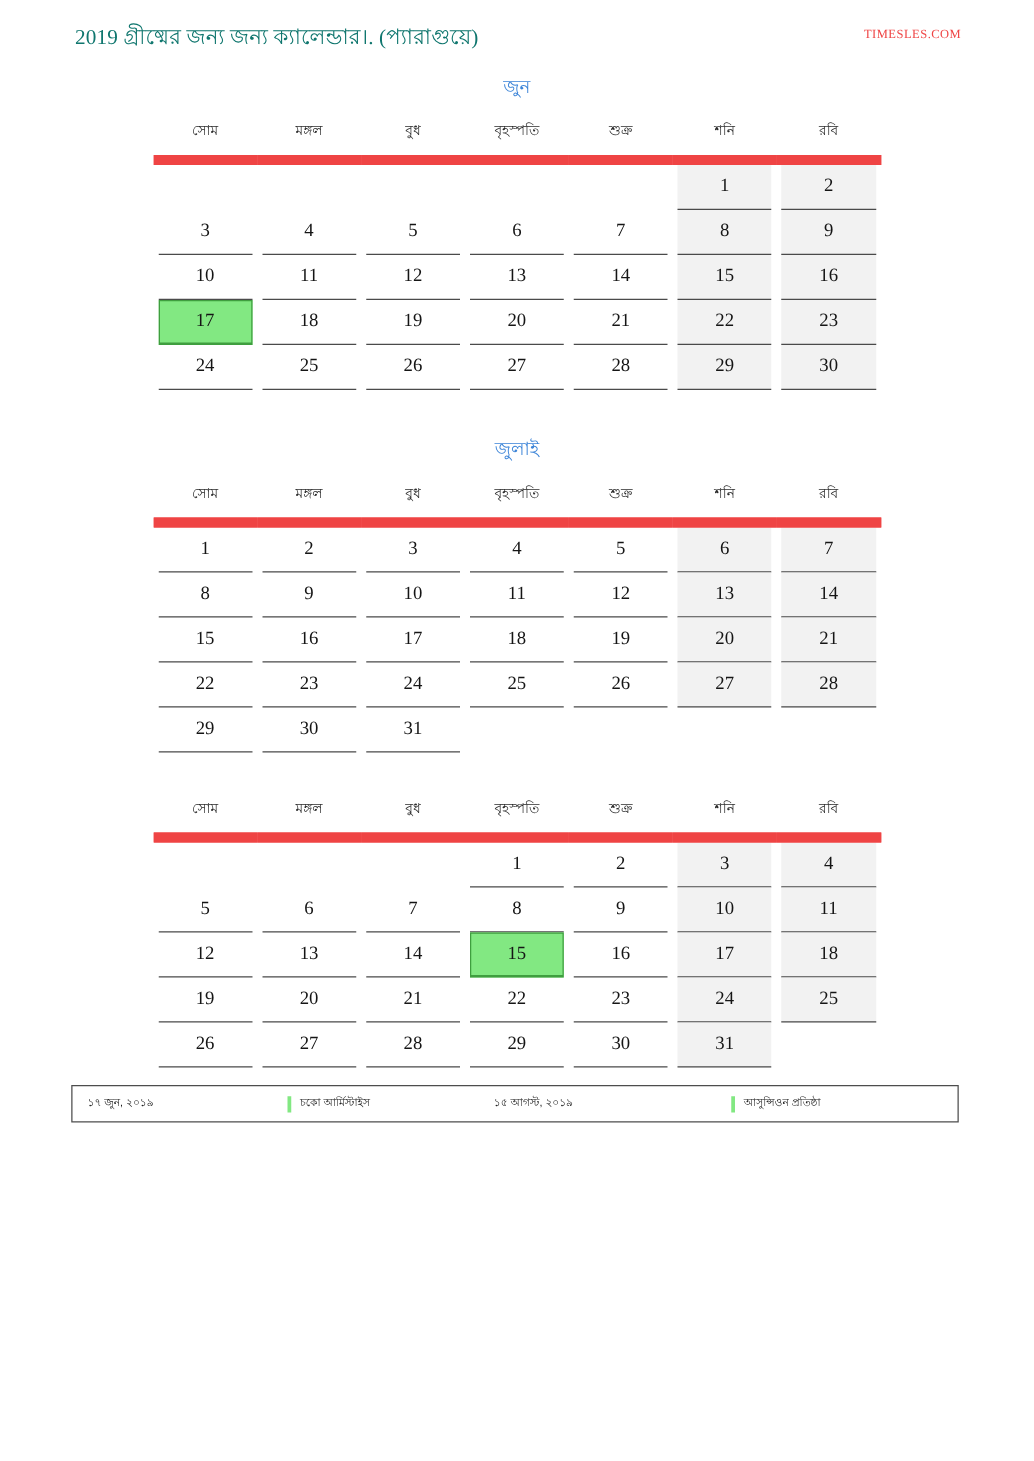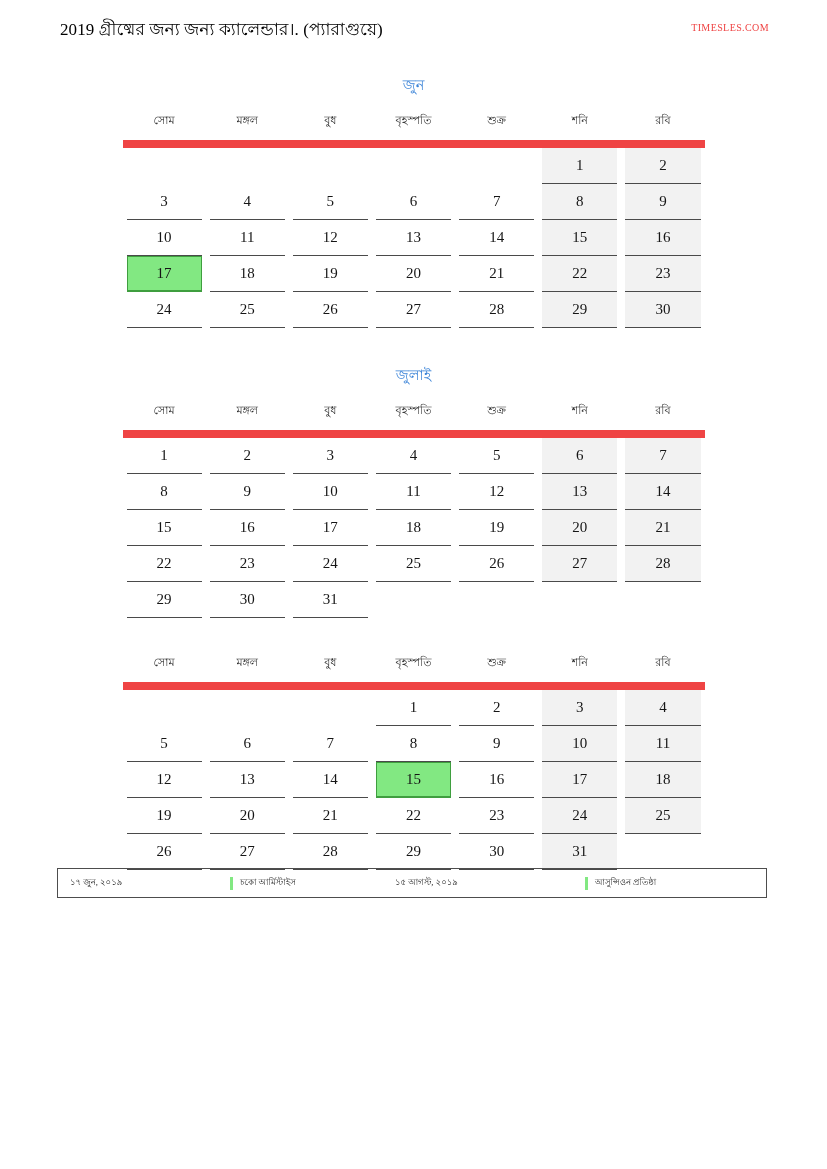--- a/index.html
+++ b/index.html
@@ -19,41 +19,41 @@
   
   .page-header {
     position: relative;
     height: 46px;
     padding: 16px 60px 0 60px;
     box-sizing: border-box;
   }
   .doc-title {
     font-size: 17px;
     font-family: "Liberation Serif", "DejaVu Serif", serif;
-    color: #000000;
+    color: #0f766e;
     letter-spacing: 0.1px;
     white-space: nowrap;
   }
   .brand {
     position: absolute;
     right: 58px;
     top: 22px;
     font-size: 10px;
     font-family: "Liberation Serif", "DejaVu Serif", serif;
     color: #ef4444;
     letter-spacing: 0.4px;
   }
 
   
   .calendars {
     padding: 12px 0 0 0;
   }
   .month-block {
     width: 582px;
-    margin: 16px auto 36px auto;
+    margin: 0 auto 36px auto;
   }
   .month-title {
     text-align: center;
     color: #3d85d8;
     font-size: 14.5px;
     font-family: "Liberation Serif", "DejaVu Serif", serif;
     margin-bottom: 14px;
   }
   table.cal {
     border-collapse: collapse;
@@ -114,21 +114,21 @@
     height: 30px;
     border: 1px solid #4d4d4d;
     box-sizing: border-box;
     display: flex;
     align-items: center;
   }
   .legend-item {
     display: flex;
     align-items: center;
     font-size: 8.5px;
-    font-family: Liberation Serif, serif;
+    font-family: Liberation Sans, sans-serif;
     color: #202020;
     white-space: nowrap;
   }
   .legend-item.i0 { margin-left: 12px; width: 160px; }
   .legend-item.i1 { margin-left: 0px;  width: 165px; }
   .legend-item.i2 { margin-left: 0px;  width: 190px; }
   .legend-item.i3 { margin-left: 0px;  width: 180px; }
   .legend-swatch {
     width: 3px;
     height: 13px;

